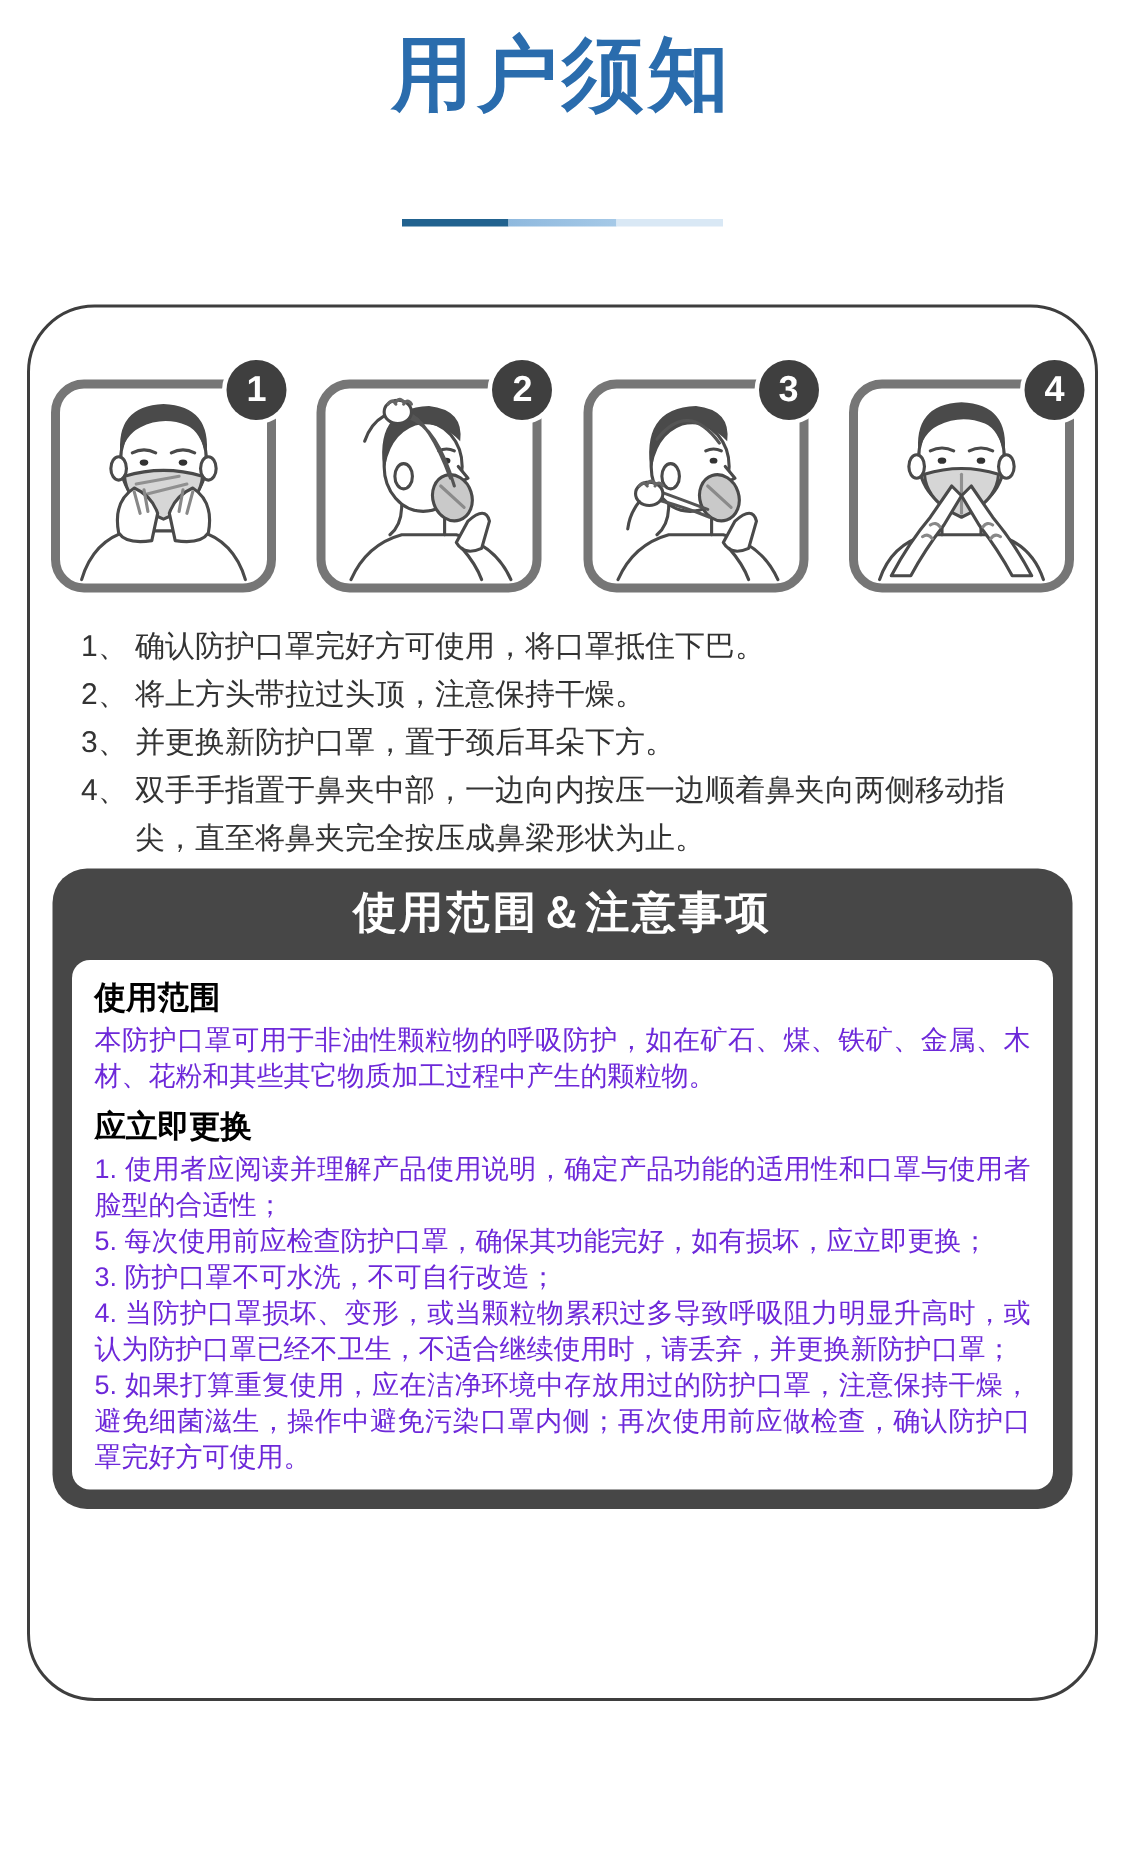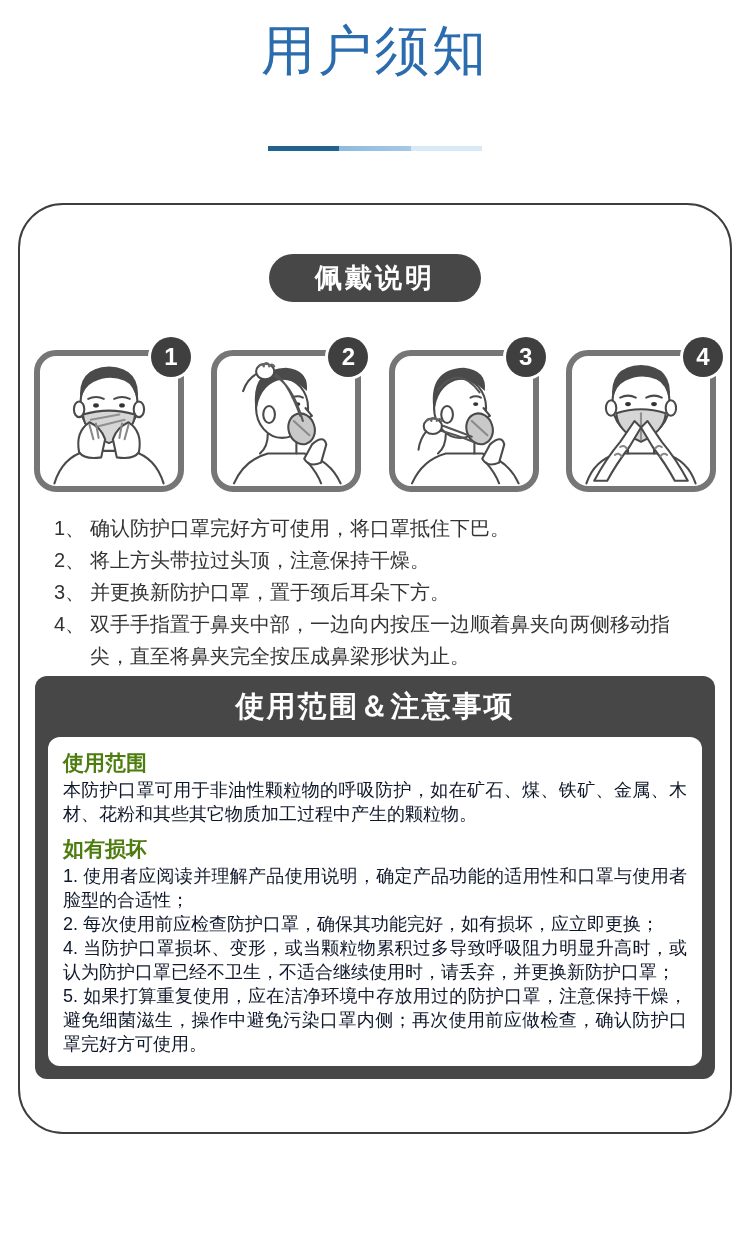--- a/index.html
+++ b/index.html
@@ -10,21 +10,21 @@
   }
   *{box-sizing:border-box;margin:0;padding:0;}
   html,body{background:#ffffff;}
   body{
     width:750px;height:1250px;overflow:hidden;
     font-family:"Liberation Sans","DejaVu Sans",sans-serif;
     color:var(--text);
   }
   .page-title{
     margin-top:12px;text-align:center;
-    font-size:54px;line-height:76px;font-weight:normal;
+    font-size:54px;line-height:76px;font-weight:bold;
     color:var(--title-blue);letter-spacing:3px;
   }
   .divider{
     width:214px;height:5px;margin:58px auto 0;display:flex;
   }
   .divider .seg{flex:1;height:100%;}
   .divider .s1{background:var(--div1);}
   .divider .s2{background:linear-gradient(90deg,#8fb9de,var(--div2));}
   .divider .s3{background:var(--div3);}
   .card{
@@ -51,54 +51,53 @@
     font-size:24px;font-weight:bold;
     display:flex;align-items:center;justify-content:center;
     box-shadow:0 0 0 3px #fff;z-index:2;
   }
   .step svg{width:100%;height:100%;display:block;border-radius:14px;}
   .instructions{margin:20px 28px 0 34px;}
   .inst{display:flex;font-size:20px;line-height:32px;color:var(--text);}
   .inst .num{flex:0 0 36px;}
   .inst .txt{flex:1;}
   .usage{
-    margin:4px 15px 16px;background:var(--dark);border-radius:12px;
+    margin:4px 15px 16px;background:var(--dark);border-radius:23px;
     padding:0 13px 13px;
   }
   .usage-header{
     height:61px;line-height:61px;text-align:center;
     color:#ffffff;font-size:29px;font-weight:bold;letter-spacing:2px;
   }
   .usage-body{
     background:#fff;border-radius:12px;padding:8px 15px 10px;
   }
   .usage-body h3{
-    font-size:21px;line-height:27px;color:#4d7c0f;font-weight:bold;
+    font-size:21px;line-height:27px;color:#000000;font-weight:bold;
     margin:4px 0 2px;
   }
   .usage-body h3.notes-title{margin-top:9px;}
   .usage-body p{
-    font-size:18px;line-height:24px;color:#0f172a;text-align:justify;margin:0;
+    font-size:18px;line-height:24px;color:#6d28d9;text-align:justify;margin:0;
   }
   .fig{stroke:#4a4a4a;stroke-width:1.6;fill:none;stroke-linecap:round;stroke-linejoin:round;}
 </style>
 </head>
 <body>
 
 <h1 class="page-title">用户须知</h1>
 
 <div class="divider">
   <span class="seg s1"></span>
   <span class="seg s2"></span>
   <span class="seg s3"></span>
 </div>
 
 <div class="card">
 
-  <div class="pill">佩戴说明</div>
 
   <div class="steps">
 
     <div class="step">
       <span class="num-badge">1</span>
       <svg viewBox="0 0 100 100">
         <g class="fig">
           <path d="M8 98 Q14 78 32 73 L68 73 Q86 78 92 98" fill="#fff"></path>
           <path d="M40 62 L40 73 M60 62 L60 73"></path>
           <ellipse cx="50" cy="37" rx="22" ry="26" fill="#fff"></ellipse>
@@ -208,21 +207,22 @@
       <span class="num">4、</span>
       <span class="txt">双手手指置于鼻夹中部，一边向内按压一边顺着鼻夹向两侧移动指尖，直至将鼻夹完全按压成鼻梁形状为止。</span>
     </div>
   </div>
 
   <div class="usage">
     <div class="usage-header">使用范围＆注意事项</div>
     <div class="usage-body">
       <h3>使用范围</h3>
       <p>本防护口罩可用于非油性颗粒物的呼吸防护，如在矿石、煤、铁矿、金属、木材、花粉和其些其它物质加工过程中产生的颗粒物。</p>
-      <h3 class="notes-title">如有损坏</h3>
+      <h3 class="notes-title">应立即更换</h3>
       <p>1. 使用者应阅读并理解产品使用说明，确定产品功能的适用性和口罩与使用者脸型的合适性；</p>
-      <p>2. 每次使用前应检查防护口罩，确保其功能完好，如有损坏，应立即更换；</p>
+      <p>5. 每次使用前应检查防护口罩，确保其功能完好，如有损坏，应立即更换；</p>
+      <p>3. 防护口罩不可水洗，不可自行改造；</p>
       <p>4. 当防护口罩损坏、变形，或当颗粒物累积过多导致呼吸阻力明显升高时，或认为防护口罩已经不卫生，不适合继续使用时，请丢弃，并更换新防护口罩；</p>
       <p>5. 如果打算重复使用，应在洁净环境中存放用过的防护口罩，注意保持干燥，避免细菌滋生，操作中避免污染口罩内侧；再次使用前应做检查，确认防护口罩完好方可使用。</p>
     </div>
   </div>
 
 </div>
 
 </body></html>

